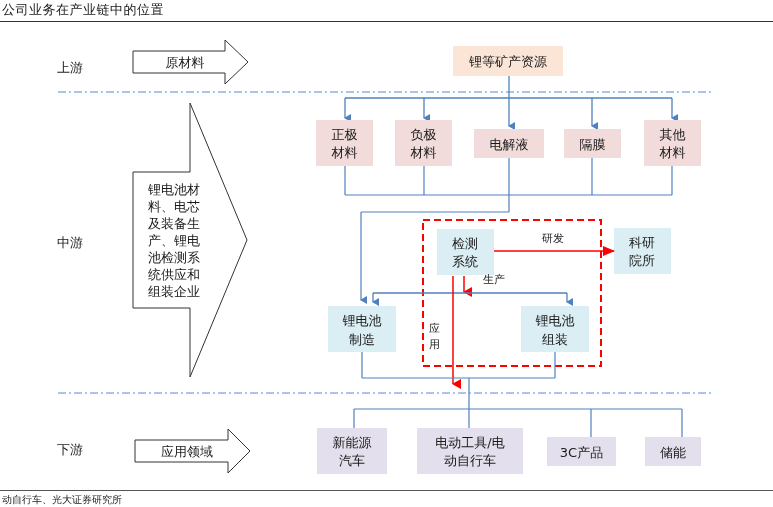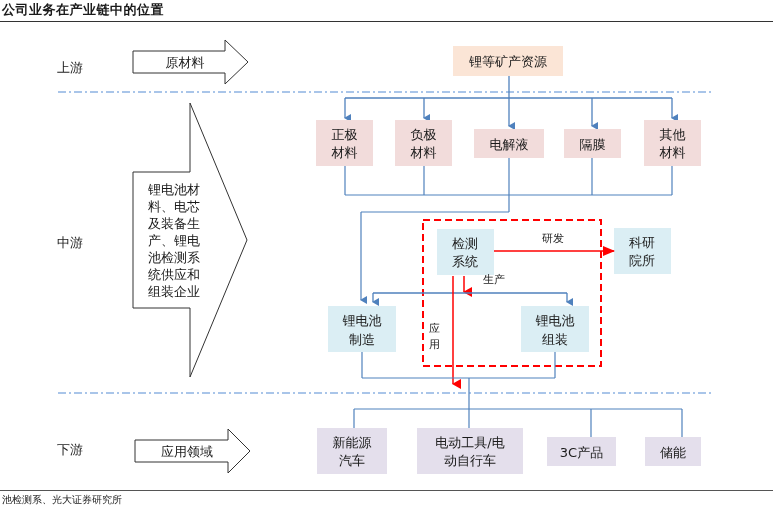--- a/index.html
+++ b/index.html
@@ -1,18 +1,18 @@
 <!DOCTYPE html>
 <html><head>
 <meta charset="utf-8">
 <style>
   html, body { margin:0; padding:0; background:#ffffff; }
   body { width:773px; height:507px; position:relative; overflow:hidden;
          font-family:"DejaVu Sans","Liberation Sans",sans-serif; color:#1a1a1a; }
-  .title { position:absolute; left:2px; top:1px; font-size:13px; font-weight:bold; letter-spacing:0.5px; }
+  .title { position:absolute; left:2px; top:1px; font-size:13px; font-weight:normal; letter-spacing:0.5px; }
   .title-rule { position:absolute; left:0; top:21px; width:773px; height:1px; background:#333; }
   .footer-rule { position:absolute; left:0; top:490px; width:773px; height:1px; background:#555; }
   .footer { position:absolute; left:2px; top:493px; font-size:10px; color:#222; }
   svg { position:absolute; left:0; top:0; }
   .box-text { font-size:13px; fill:#1a1a1a; }
   .lbl-text { font-size:13px; fill:#1a1a1a; }
   .small-text { font-size:11px; fill:#1a1a1a; }
 </style>
 </head>
 <body>
@@ -149,13 +149,13 @@
       <text class="box-text" x="470" y="447" text-anchor="middle">电动工具/电</text>
       <text class="box-text" x="470" y="465" text-anchor="middle">动自行车</text>
       <rect x="547" y="437" width="69" height="29" fill="#e4dfec"></rect>
       <text class="box-text" x="581.5" y="456.5" text-anchor="middle">3C产品</text>
       <rect x="645" y="437" width="56" height="29" fill="#e4dfec"></rect>
       <text class="box-text" x="673" y="456.5" text-anchor="middle">储能</text>
     </g>
 </svg>
 
 <div class="footer-rule"></div>
-<div class="footer">池检测系、光大证券研究所</div>
+<div class="footer">动自行车、光大证券研究所</div>
 
 </body></html>

